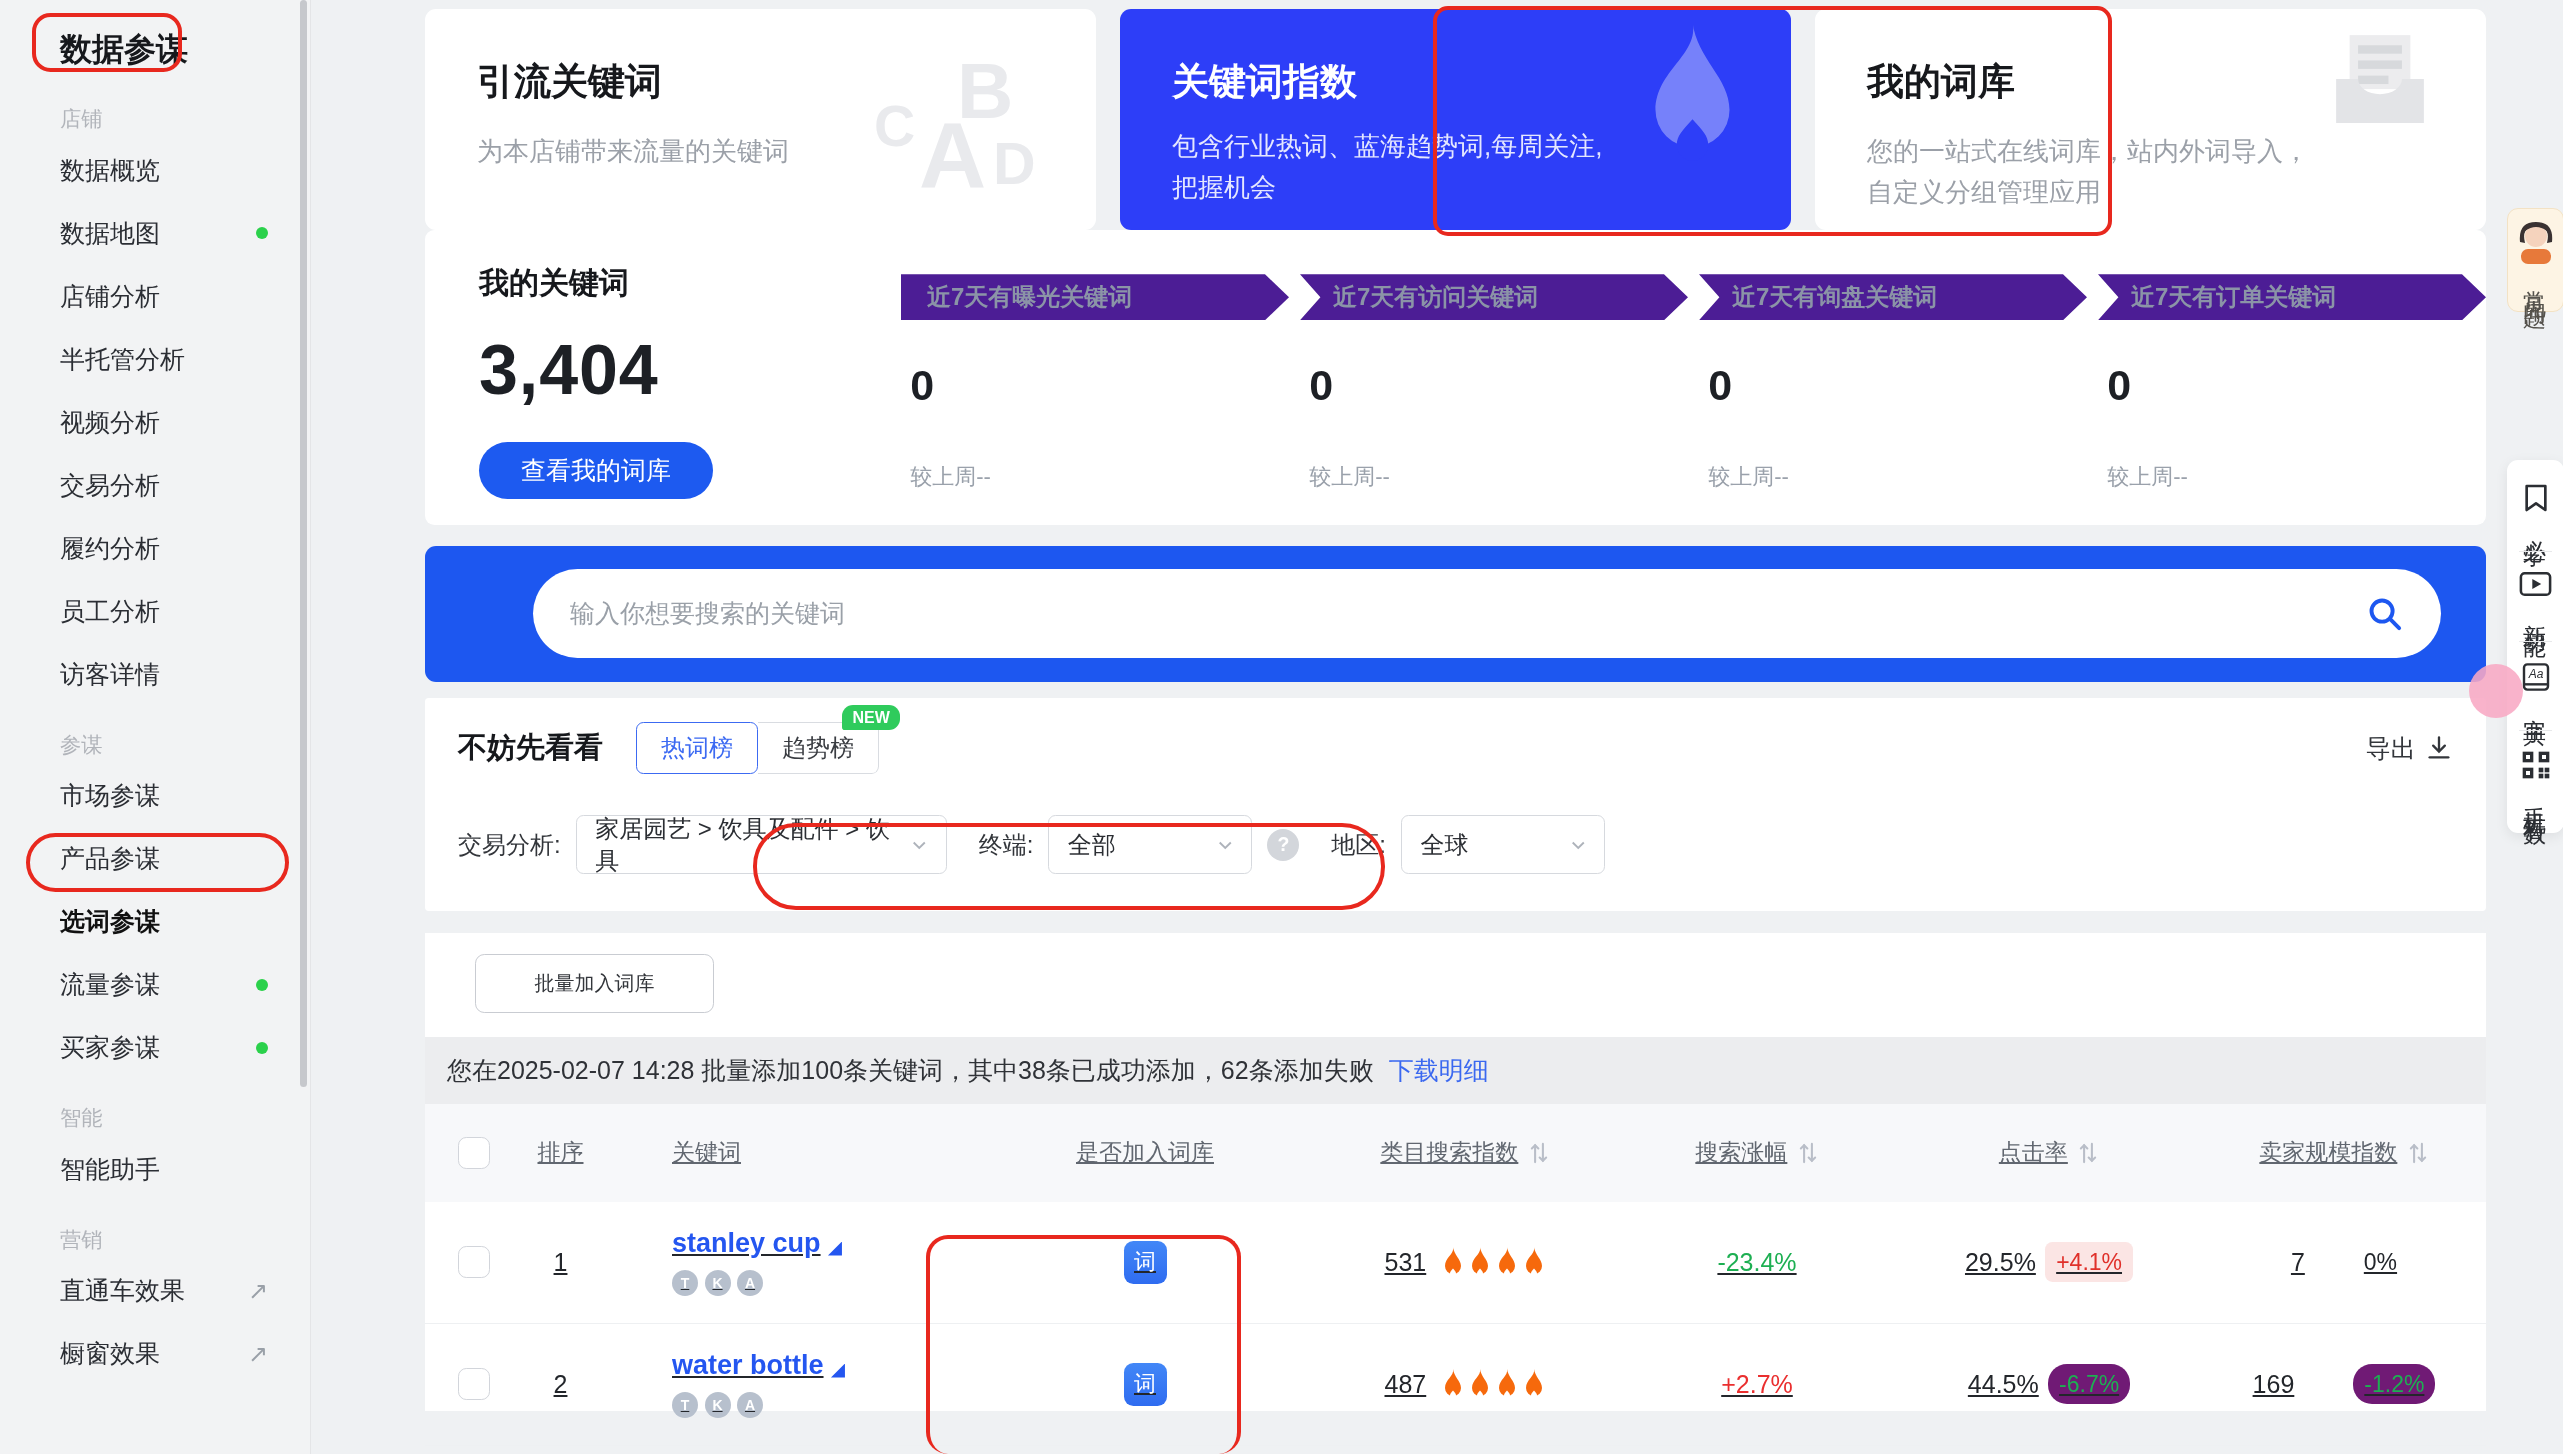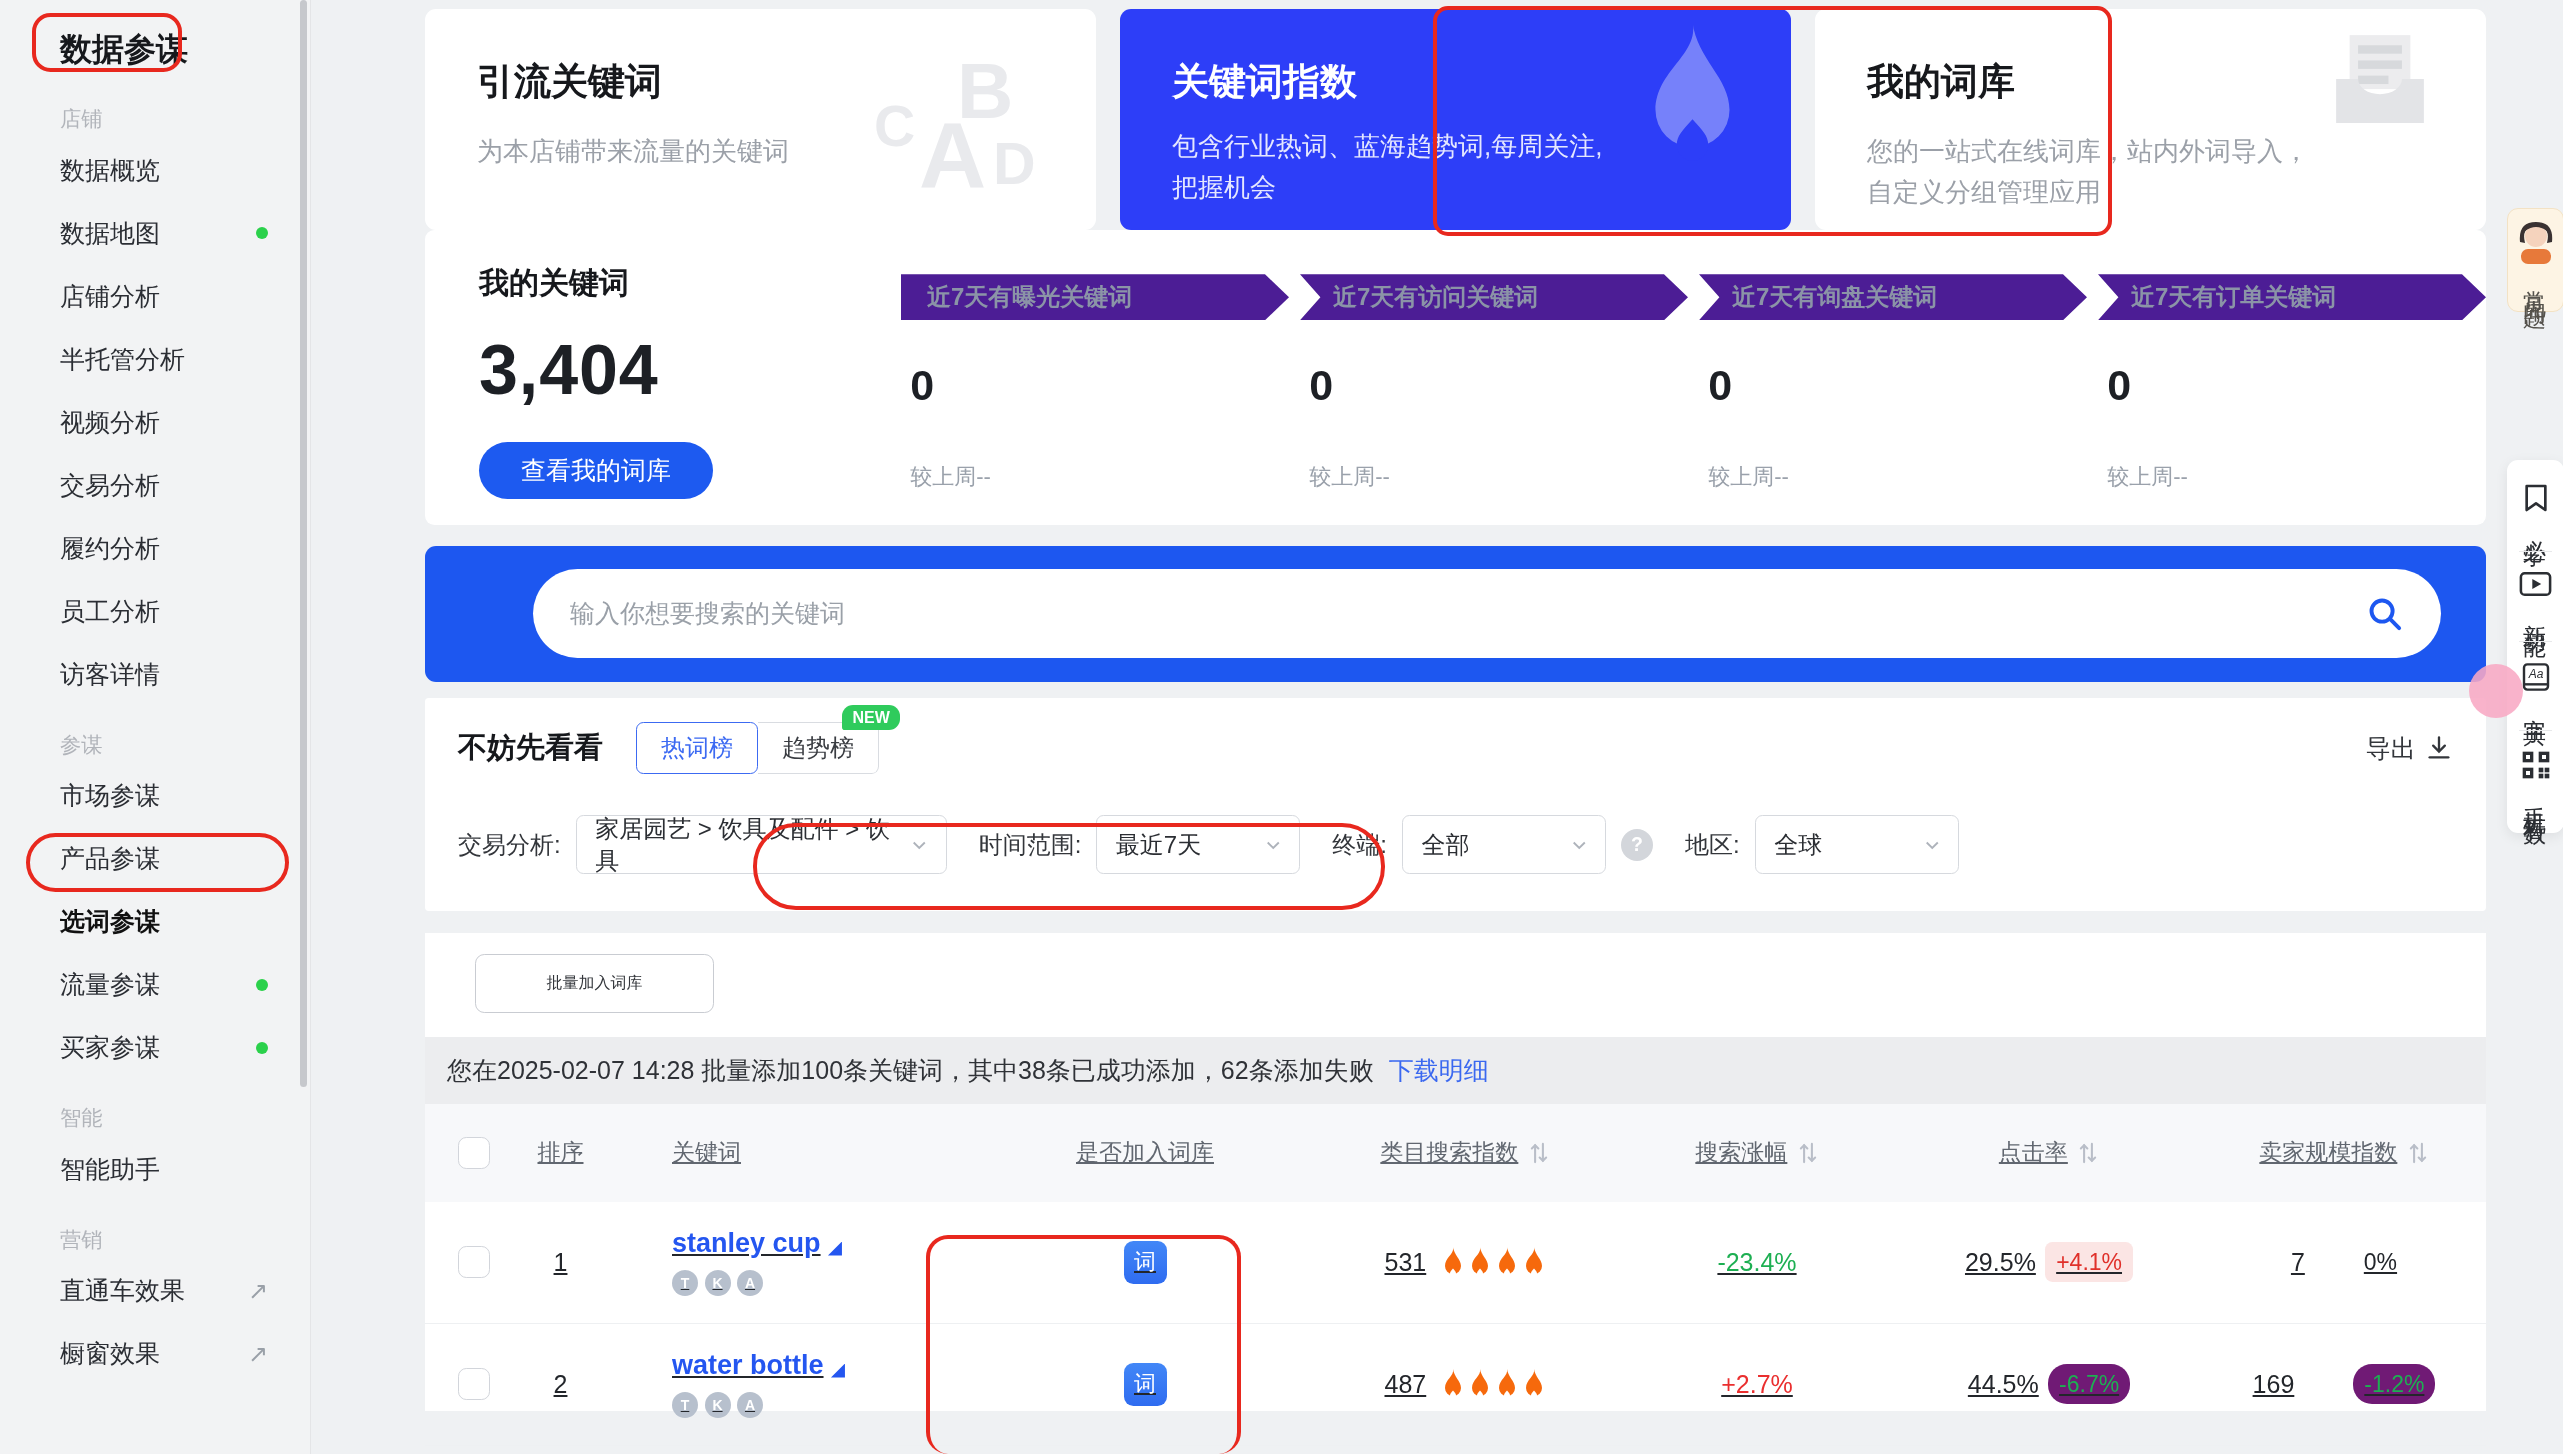--- a/index.html
+++ b/index.html
@@ -73,21 +73,21 @@
   .filter { display:flex; align-items:center; gap:15px; position:relative; }
   .filter-label { font-size:24px; color:#33363b; white-space:nowrap; }
   .select { height:59px; border:1.9px solid #d6d9de; border-radius:7.4px; display:flex; align-items:center; justify-content:space-between; padding:0 16.7px 0 18.5px; font-size:24px; color:#2b2e33; cursor:pointer; background:#fff; }
   .sel-cat { width:371px; }
   .sel-sm { width:204px; }
   .chev { width:18.5px; height:18.5px; flex:0 0 auto; margin-left:13px; }
   .help { width:32px; height:32px; border-radius:50%; background:#d3d6db; color:#fff; font-size:19.5px; font-weight:bold; display:flex; align-items:center; justify-content:center; }
 
   
   .sec2 { margin-top:22px; background:#fff; padding-top:20.4px; height:478px; position:relative; }
-  .batch-btn { margin-left:50px; width:239px; height:59px; border:1.9px solid #c9ccd2; background:#fff; border-radius:9.3px; font-size:16px; color:#33363b; display:flex; align-items:center; justify-content:center; cursor:pointer; }
+  .batch-btn { margin-left:50px; width:239px; height:59px; border:1.9px solid #c9ccd2; background:#fff; border-radius:9.3px; font-size:20px; color:#33363b; display:flex; align-items:center; justify-content:center; cursor:pointer; }
   .notice { margin-top:24px; height:67px; background:#ecedef; display:flex; align-items:center; padding-left:22px; font-size:25px; color:#2f3237; }
   .notice a { color:#3a68f0; text-decoration:none; margin-left:15px; cursor:pointer; }
 
   .t-row { display:grid; grid-template-columns:89px 93px 371px 334px 306px 278px 306px 1fr; align-items:center;text-decoration:underline; }
   .t-head { height:98px; background:#f7f8fa; font-size:23px; color:#616770; }
   .t-body-row { height:122px; border-bottom:0.9px solid #eef0f2; font-size:25px; color:#23262b; }
   .cell { display:flex; align-items:center; justify-content:center; gap:9.3px; }
   .cell.left { justify-content:flex-start; padding-left:65px; }
   .cell.check { padding-left:33px; justify-content:flex-start; }
   .checkbox { width:32px; height:32px; border:1.9px solid #d2d5db; border-radius:8.3px; background:#fff; cursor:pointer; }
@@ -291,29 +291,20 @@
       <div class="filter">
         <span class="filter-label">交易分析:</span>
         <div class="select sel-cat">
           <span>家居园艺 &gt; 饮具及配件 &gt; 饮具</span>
           <svg class="chev" viewBox="0 0 20 20" fill="none" stroke="#aeb3bb" stroke-width="2">
                 <path d="M4 7 l6 6 6-6"></path>
               </svg>
         </div>
       </div>
       <div class="filter">
-        <span class="filter-label">时间范围:</span>
-        <div class="select sel-sm">
-          <span>最近7天</span>
-          <svg class="chev" viewBox="0 0 20 20" fill="none" stroke="#aeb3bb" stroke-width="2">
-                <path d="M4 7 l6 6 6-6"></path>
-              </svg>
-        </div>
-      </div>
-      <div class="filter">
         <span class="filter-label">终端:</span>
         <div class="select sel-sm">
           <span>全部</span>
           <svg class="chev" viewBox="0 0 20 20" fill="none" stroke="#aeb3bb" stroke-width="2">
                 <path d="M4 7 l6 6 6-6"></path>
               </svg>
         </div>
         <span class="help">?</span>
       </div>
       <div class="filter">

